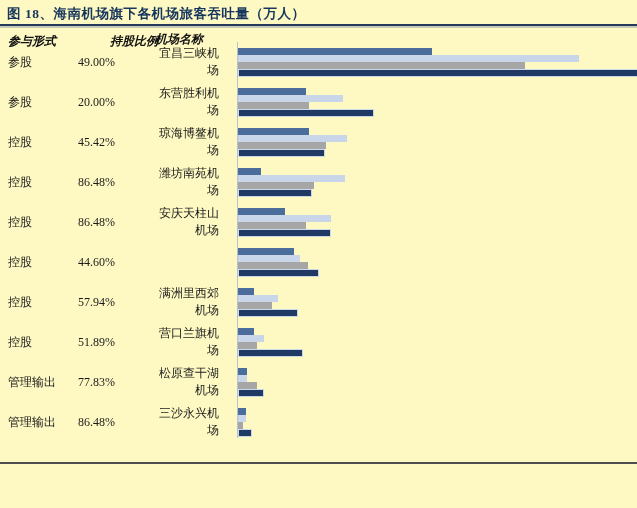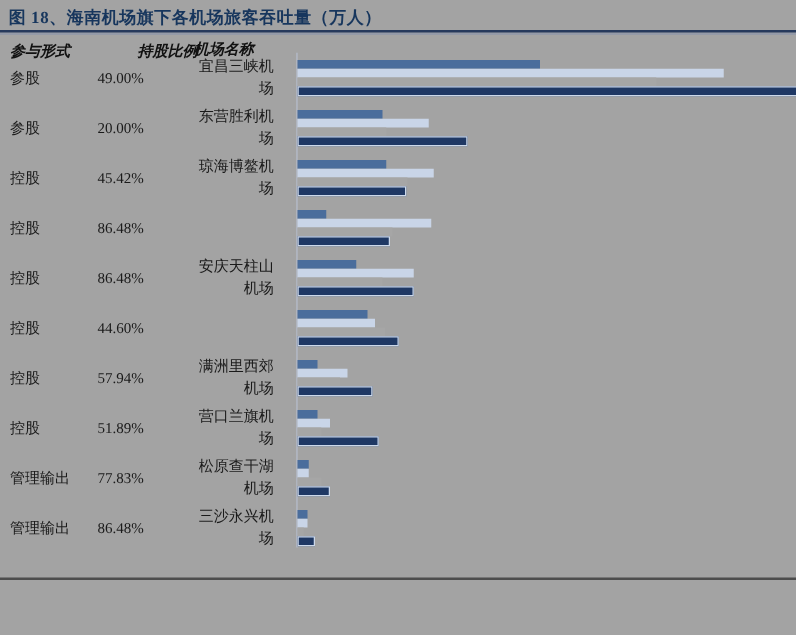--- a/index.html
+++ b/index.html
@@ -1,17 +1,17 @@
 <!DOCTYPE html>
 <html><head>
 <meta charset="utf-8">
 <style>
   html,body{margin:0;padding:0;background:#ffffff;}
   .page{
-    position:relative;width:637px;height:508px;background:#a3a3a3;
+    position:relative;width:637px;height:508px;background:#fef9c3;
     font-family:"Liberation Serif", serif;overflow:hidden;
   }
   .title{
     position:absolute;left:7px;top:5px;width:620px;
     font-size:13.5px;font-weight:bold;color:#17365d;letter-spacing:.5px;
   }
   .title-rule{
     position:absolute;left:0;top:24px;width:637px;height:2px;background:#26395c;
     box-shadow:0 2px 0 rgba(130,145,175,.45);
   }
@@ -62,20 +62,21 @@
         <span class="c3">东营胜利机场</span>
       </div>
       <div class="trow">
         <span class="c1">控股</span>
         <span class="c2">45.42%</span>
         <span class="c3">琼海博鳌机场</span>
       </div>
       <div class="trow">
         <span class="c1">控股</span>
         <span class="c2">86.48%</span>
+        <span class="c3">潍坊南苑机场</span>
       </div>
       <div class="trow">
         <span class="c1">控股</span>
         <span class="c2">86.48%</span>
         <span class="c3">安庆天柱山机场</span>
       </div>
       <div class="trow">
         <span class="c1">控股</span>
         <span class="c2">44.60%</span>
       </div>

